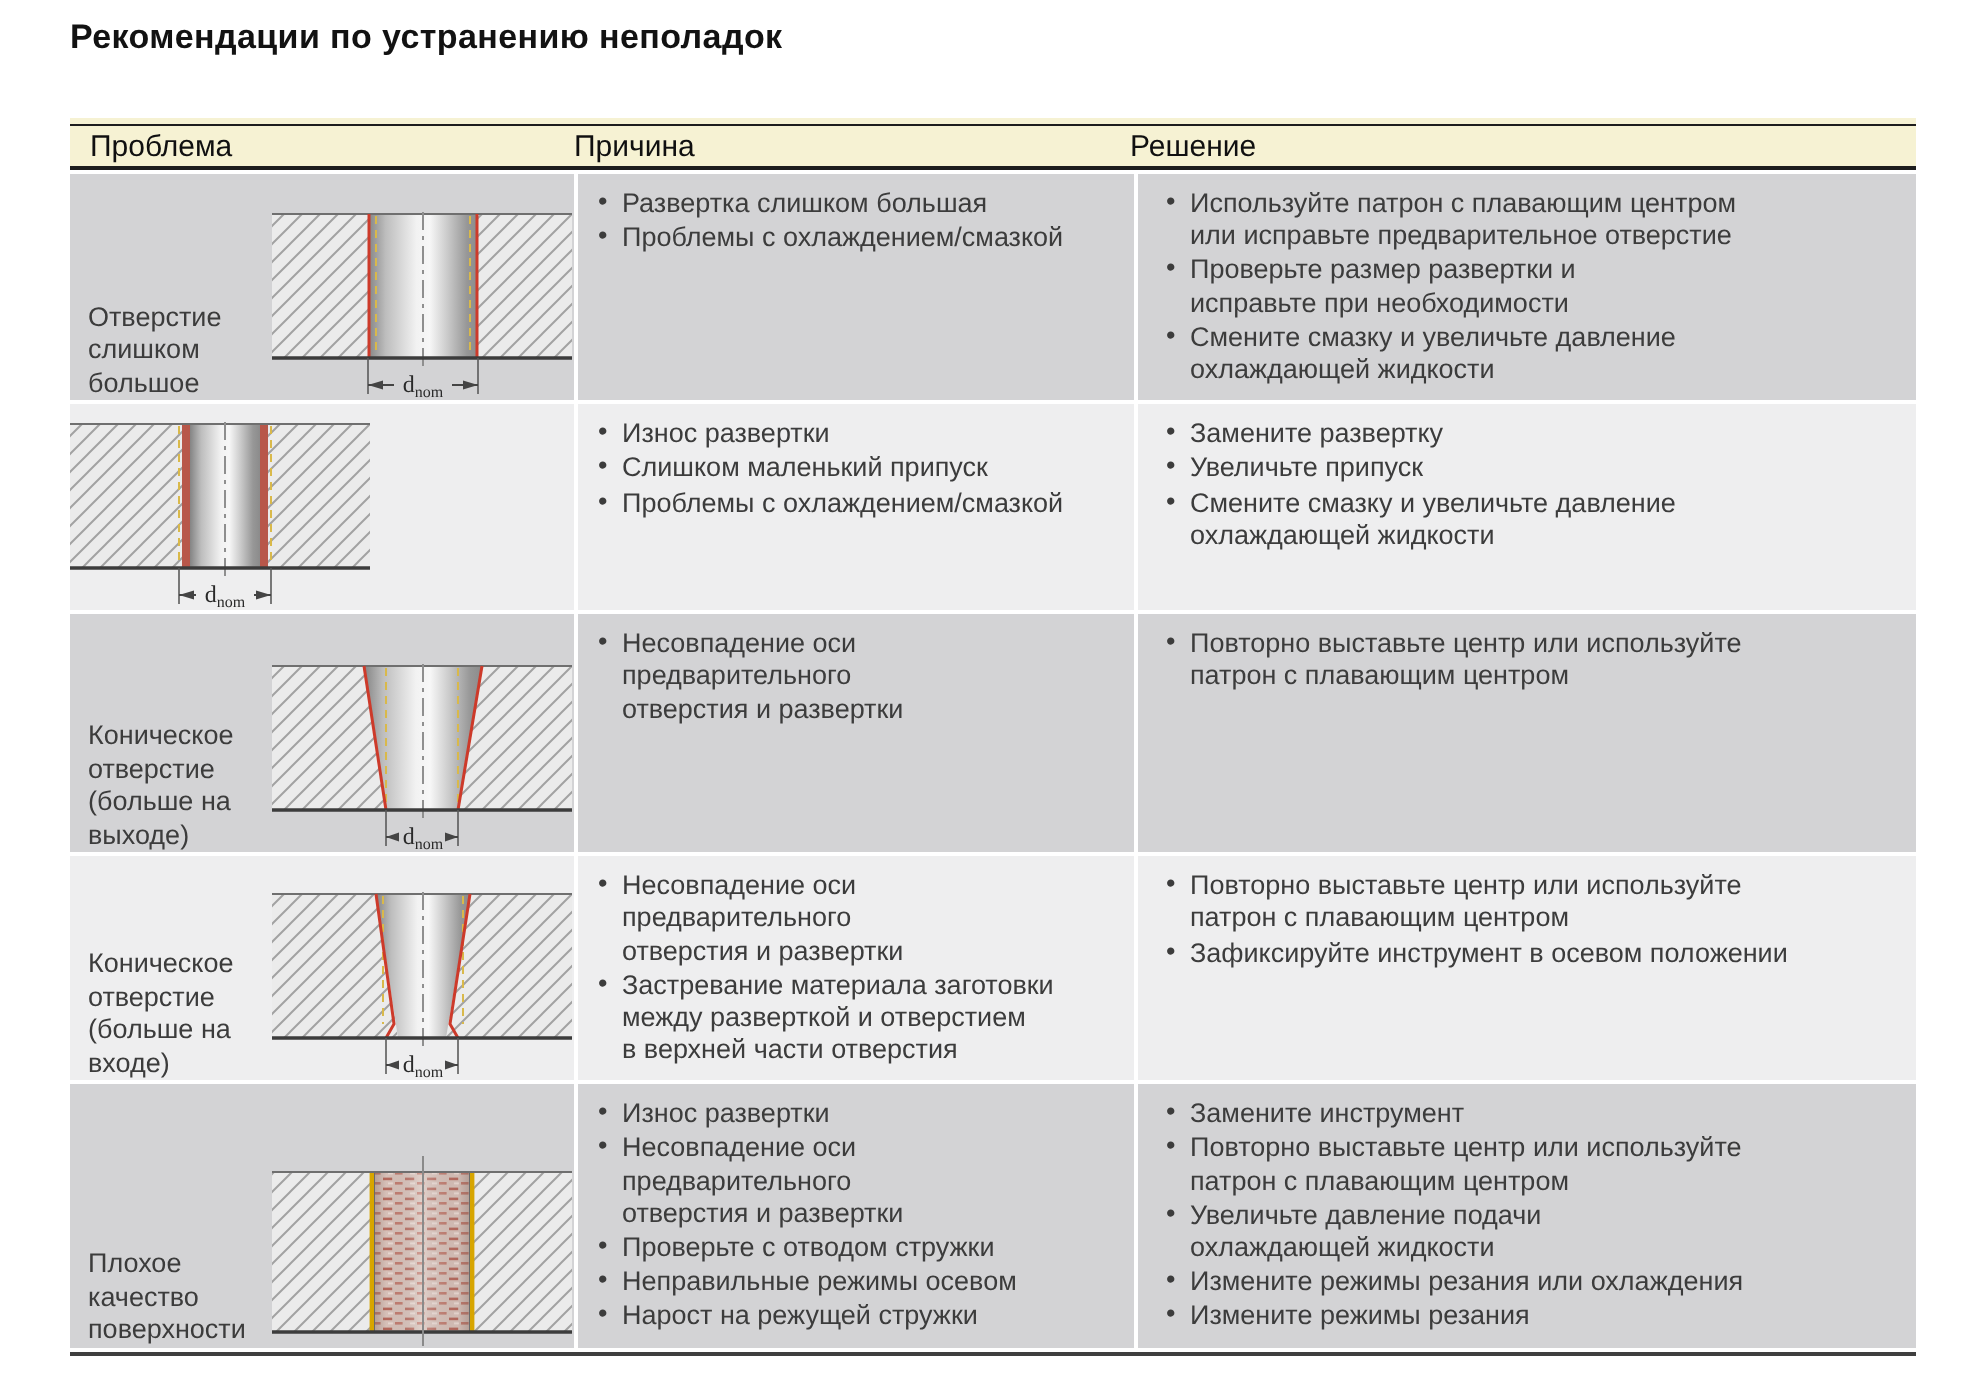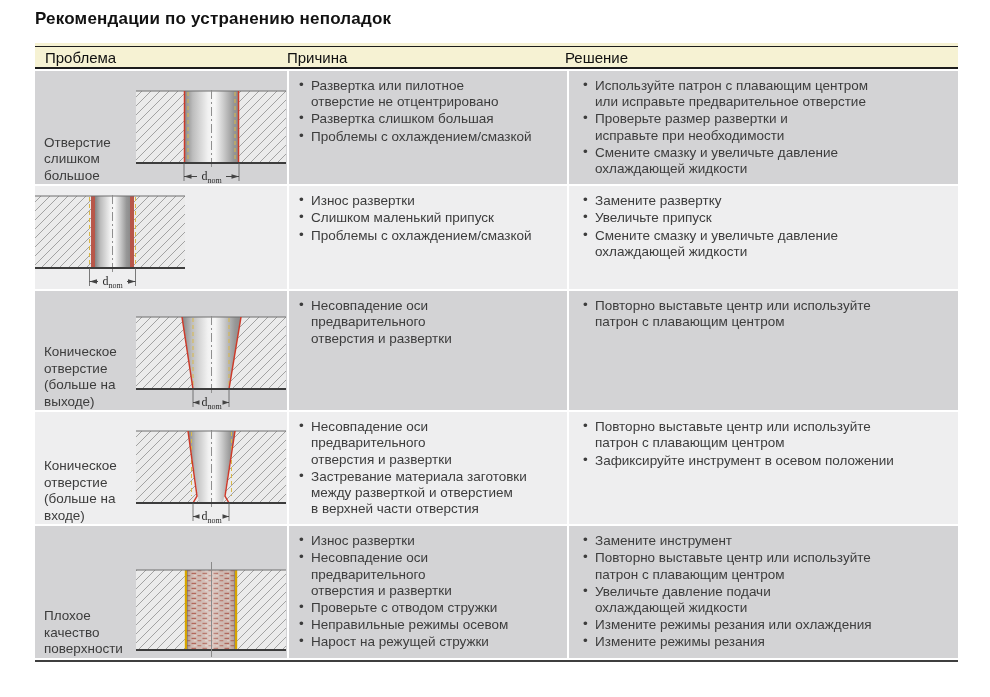--- a/index.html
+++ b/index.html
@@ -6,21 +6,21 @@
   html,body { margin:0; padding:0; background:#ffffff; }
   body {
     width:990px; height:697px; overflow:hidden;
     font-family:"Liberation Sans", sans-serif;
     -webkit-font-smoothing:antialiased;
   }
   .page { padding:9px 32px 0 35px; }
   .title {
     font-size:17px; font-weight:700; color:#121212; margin:0; letter-spacing:.2px;
   }
-  .table { margin-top:14px; background:#ffffff; border-bottom:2px solid #3f3f3f; }
+  .table { margin-top:30px; background:#ffffff; border-bottom:2px solid #3f3f3f; }
 
   
   .thead {
     position:relative; display:grid; grid-template-columns:252px 278px 1fr;
     background:#f6f2d3; height:26px; align-items:center;
     border-bottom:2px solid #1d1d1d; margin-bottom:2px;
   }
   .thead::before {
     content:""; position:absolute; top:3px; left:0; width:100%;
     border-top:1.6px solid #1d1d1d;
@@ -124,22 +124,20 @@
           <line x1="103" y1="75" x2="103" y2="93" stroke="#5a5a5a" stroke-width="0.8"></line>
           <line x1="48" y1="88.5" x2="61" y2="88.5" stroke="#444" stroke-width="1"></line>
           <line x1="90" y1="88.5" x2="103" y2="88.5" stroke="#444" stroke-width="1"></line>
           <polygon points="48,88.5 55.5,86.2 55.5,90.8" fill="#444"></polygon>
           <polygon points="103,88.5 95.5,86.2 95.5,90.8" fill="#444"></polygon>
           <text class="dim-text" x="75.5" y="92" text-anchor="middle"><tspan>d</tspan><tspan dy="2.5" font-size="8">nom</tspan></text>
         </svg>
       </div>
       <div class="td td-cause">
         <ul class="bullets">
-          <li>Развертка или пилотное
-отверстие не отцентрировано</li>
           <li>Развертка слишком большая</li>
           <li>Проблемы с охлаждением/смазкой</li>
         </ul>
       </div>
       <div class="td td-solution">
         <ul class="bullets">
           <li>Используйте патрон с плавающим центром
 или исправьте предварительное отверстие</li>
           <li>Проверьте размер развертки и
 исправьте при необходимости</li>

